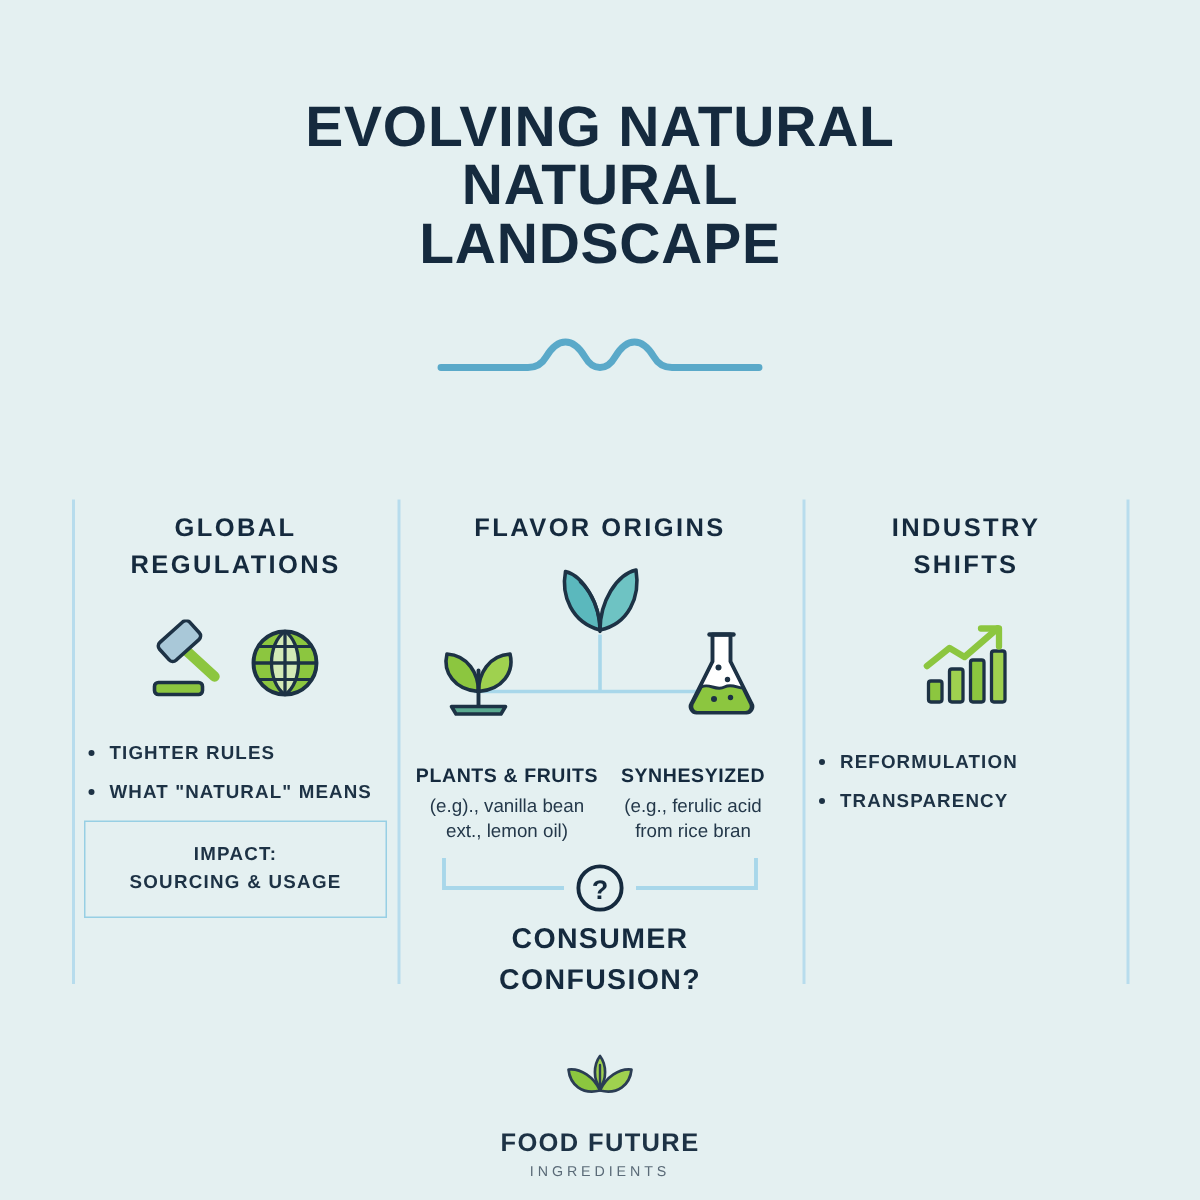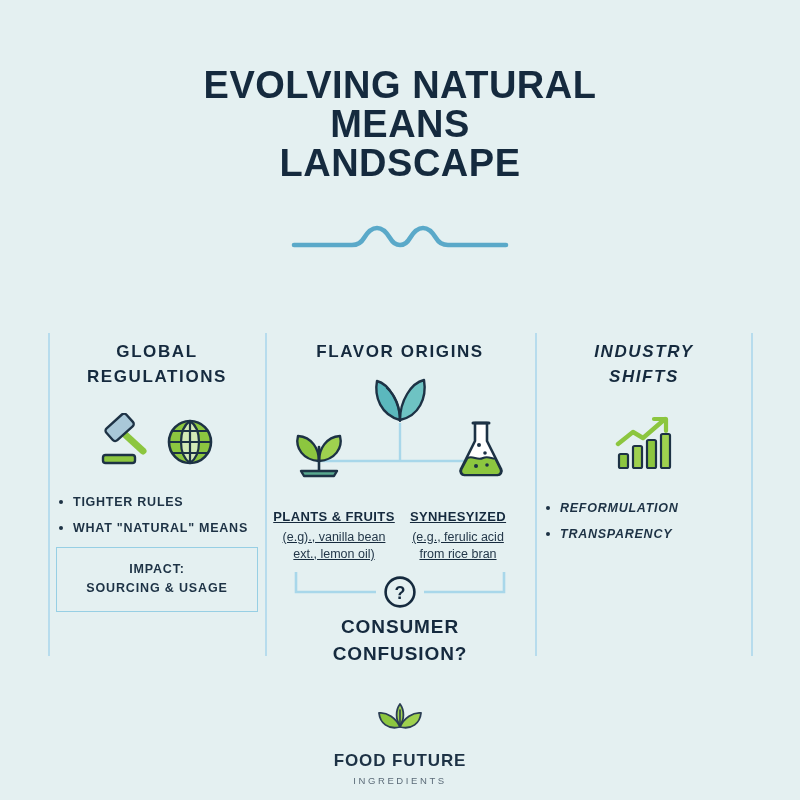--- a/index.html
+++ b/index.html
@@ -37,21 +37,21 @@
   }
   .vdiv.d1{left:48px;}
   .vdiv.d2{left:265px;}
   .vdiv.d3{left:535px;}
   .vdiv.d4{left:751px;}
 
   
   .col{position:absolute;top:340px;}
   .col-left{left:56px;width:202px;}
   .col-mid{left:272px;width:256px;}
-  .col-right{left:543px;width:202px;font-style:italic;}
+  .col-right{left:543px;width:202px;}
 
   .col-head{
     text-align:center;
     font-size:17px;font-weight:bold;
     letter-spacing:1.6px;
     line-height:1.45;
     color:#152a3e;
   }
   .col-head .ln{display:block;}
 
@@ -119,21 +119,21 @@
     color:#5b6b78;margin-top:4px;
   }
 </style>
 </head>
 <body>
 
 <div class="canvas">
 
   <div class="title">
     <span class="ln">EVOLVING NATURAL</span>
-    <span class="ln">MEANS</span>
+    <span class="ln">NATURAL</span>
     <span class="ln">LANDSCAPE</span>
   </div>
 
   <svg class="wave" viewBox="0 0 220 34">
     <path d="M4 21 H62 Q70 21 74 14 Q80 4 87 4 Q94 4 100 14 Q104 21 110 21
              Q116 21 120 14 Q126 4 133 4 Q140 4 146 14 Q150 21 158 21 H216" fill="none" stroke="#5aa9c9" stroke-width="4.6" stroke-linecap="round" stroke-linejoin="round"></path>
   </svg>
 
   <div class="vdiv d1"></div>
   <div class="vdiv d2"></div>
@@ -208,21 +208,21 @@
         <path d="M21 4 H33 V22 L47 50 A4 4 0 0 1 43 56 H11 A4 4 0 0 1 7 50 L21 22 Z" fill="#ffffff" stroke="#1d3245" stroke-width="2.6" stroke-linejoin="round"></path>
         <path d="M13.5 39 C19 36 23 42 29 39 C34 36.5 38 40 41.2 39.6 L46.6 50.6 A4 4 0 0 1 43 56 H11 A4 4 0 0 1 7.4 50.6 Z" fill="#8cc63f" stroke="#1d3245" stroke-width="2" stroke-linejoin="round"></path>
         <line x1="19" y1="4" x2="35" y2="4" stroke="#1d3245" stroke-width="3" stroke-linecap="round"></line>
         <circle cx="25" cy="26" r="2" fill="#1d3245"></circle>
         <circle cx="31" cy="34" r="1.8" fill="#1d3245"></circle>
         <circle cx="22" cy="47" r="2" fill="#1d3245"></circle>
         <circle cx="33" cy="46" r="1.8" fill="#1d3245"></circle>
       </svg>
     </div>
 
-    <div style="display:flex;justify-content:flex-start;margin-top:2px;text-decoration:underline;">
+    <div style="display:flex;justify-content:center;margin-top:2px;">
       <div class="node">
         <div class="nm">PLANTS &amp; FRUITS</div>
         <div class="sub">
           <span class="ln">(e.g)., vanilla bean</span>
           <span class="ln">ext., lemon oil)</span>
         </div>
       </div>
       <div class="node">
         <div class="nm">SYNHESYIZED</div>
         <div class="sub">

